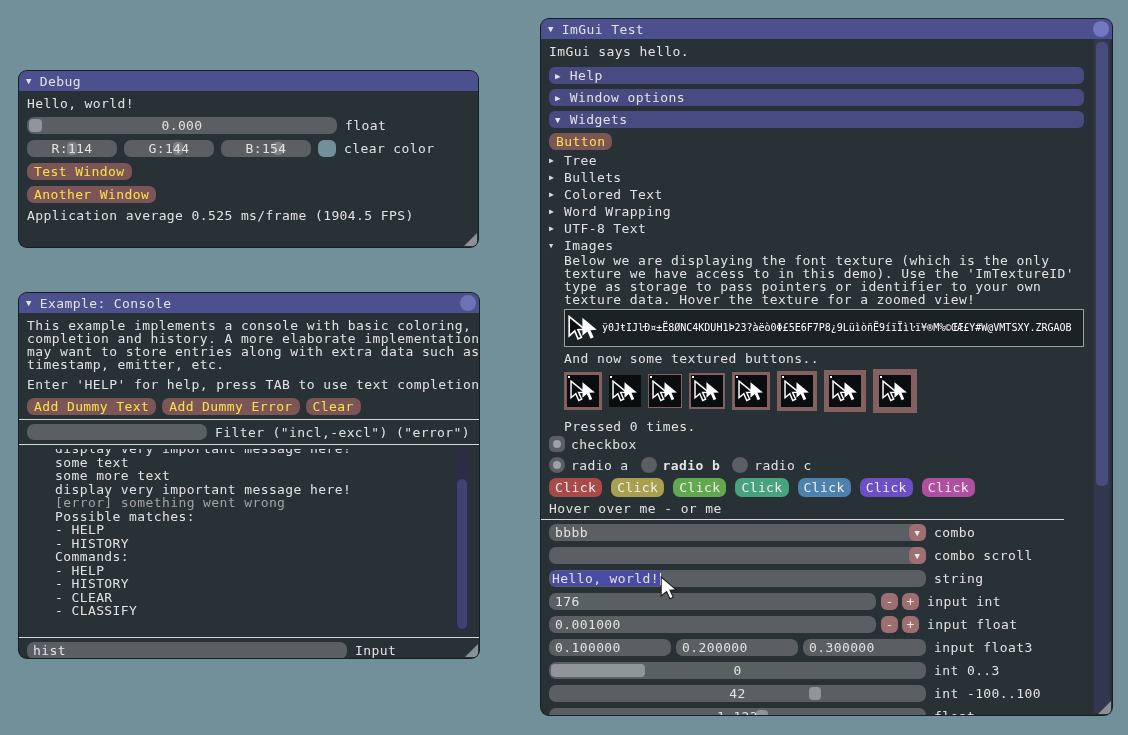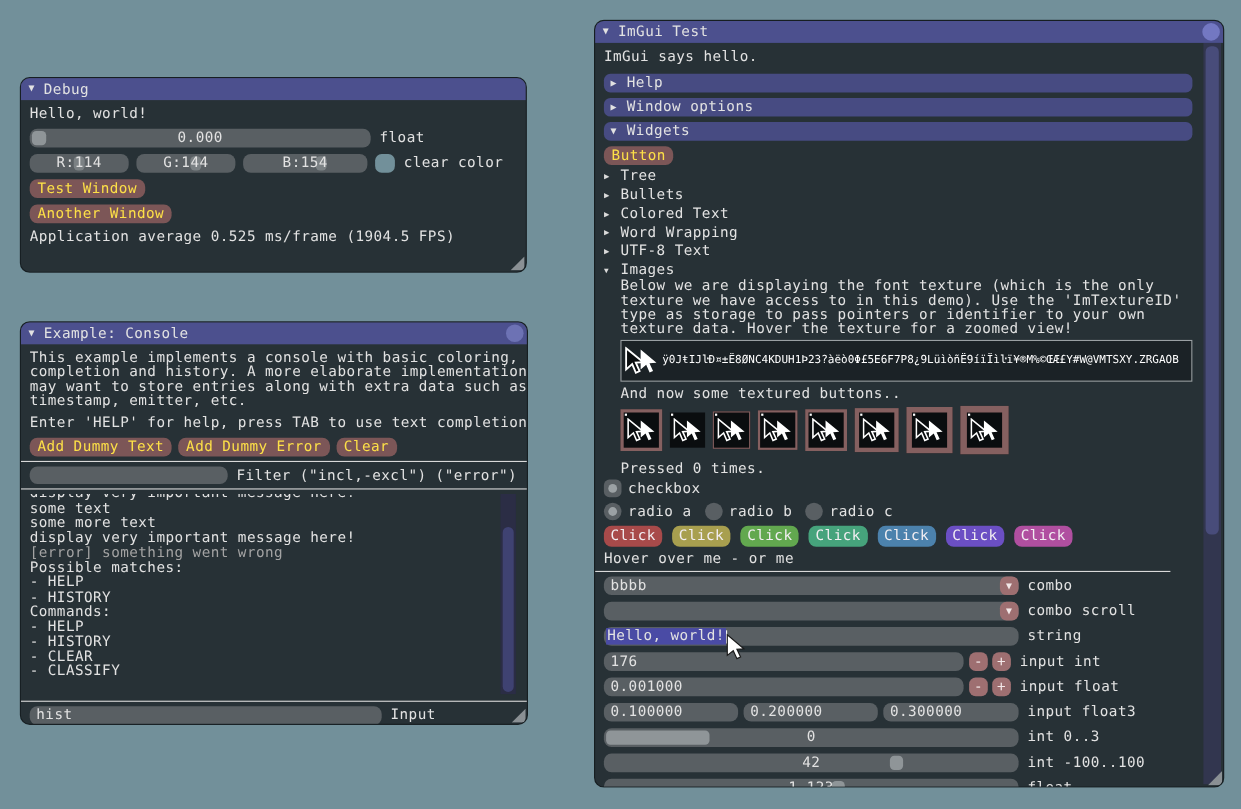--- a/index.html
+++ b/index.html
@@ -95,21 +95,21 @@
     </div>
     <div class="row">
       <div class="frame" style="width:90px;margin-right:7px;">
         <div class="grab" style="left:44%;width:10px;background:#7B8184;"></div>
         <span style="position:relative">R:114</span>
       </div>
       <div class="frame" style="width:90px;margin-right:7px;">
         <div class="grab" style="left:54%;width:10px;background:#7B8184;"></div>
         <span style="position:relative">G:144</span>
       </div>
-      <div class="frame" style="width:113px;margin-right:7px;">
+      <div class="frame" style="width:90px;margin-right:7px;">
         <div class="grab" style="left:58%;width:10px;background:#7B8184;"></div>
         <span style="position:relative">B:154</span>
       </div>
       <div class="swatch"></div>
       <span class="label">clear color</span>
     </div>
     <div class="row">
       <span class="btn">Test Window</span>
     </div>
     <div class="row">
@@ -136,21 +136,21 @@
       <span class="btn" style="margin-right:6px">Add Dummy Text</span>
       <span class="btn" style="margin-right:6px">Add Dummy Error</span>
       <span class="btn">Clear</span>
     </div>
     <div class="sep"></div>
     <div class="row" style="margin-bottom:2px">
       <div class="frame" style="width:180px;height:16px;"></div>
       <span class="label">Filter ("incl,-excl") ("error")</span>
     </div>
     <div class="sep"></div>
-    <div style="height:184px;overflow:hidden;position:relative;">
+    <div style="height:184px;overflow:hidden;position:relative;margin-left:28px;">
       <div style="margin-top:-7px;">
         <div class="log-line">display very important message here!</div>
         <div class="log-line">some text</div>
         <div class="log-line">some more text</div>
         <div class="log-line">display very important message here!</div>
         <div class="log-line log-error">[error] something went wrong</div>
         <div class="log-line">Possible matches:</div>
         <div class="log-line">- HELP</div>
         <div class="log-line">- HISTORY</div>
         <div class="log-line">Commands:</div>
@@ -291,21 +291,21 @@
     </div>
 
     <div class="row" style="margin-bottom:5px;">
       <span class="check on"></span>
       <span style="margin-left:6px;">checkbox</span>
     </div>
     <div class="row" style="margin-bottom:5px;">
       <span class="radio on"></span>
       <span style="margin-left:6px;margin-right:12px;">radio a</span>
       <span class="radio"></span>
-      <span style="margin-left:6px;margin-right:12px;">radio b</span>
+      <span style="margin-left:6px;margin-right:12px;font-weight:bold;">radio b</span>
       <span class="radio"></span>
       <span style="margin-left:6px;">radio c</span>
     </div>
 
     <div class="row" style="margin-bottom:5px;gap:9px;">
       <span class="click-btn" style="background: rgb(168, 74, 74);">Click</span>
       <span class="click-btn" style="background: rgb(168, 159, 79);">Click</span>
       <span class="click-btn" style="background: rgb(98, 168, 79);">Click</span>
       <span class="click-btn" style="background: rgb(70, 163, 124);">Click</span>
       <span class="click-btn" style="background: rgb(76, 130, 173);">Click</span>

